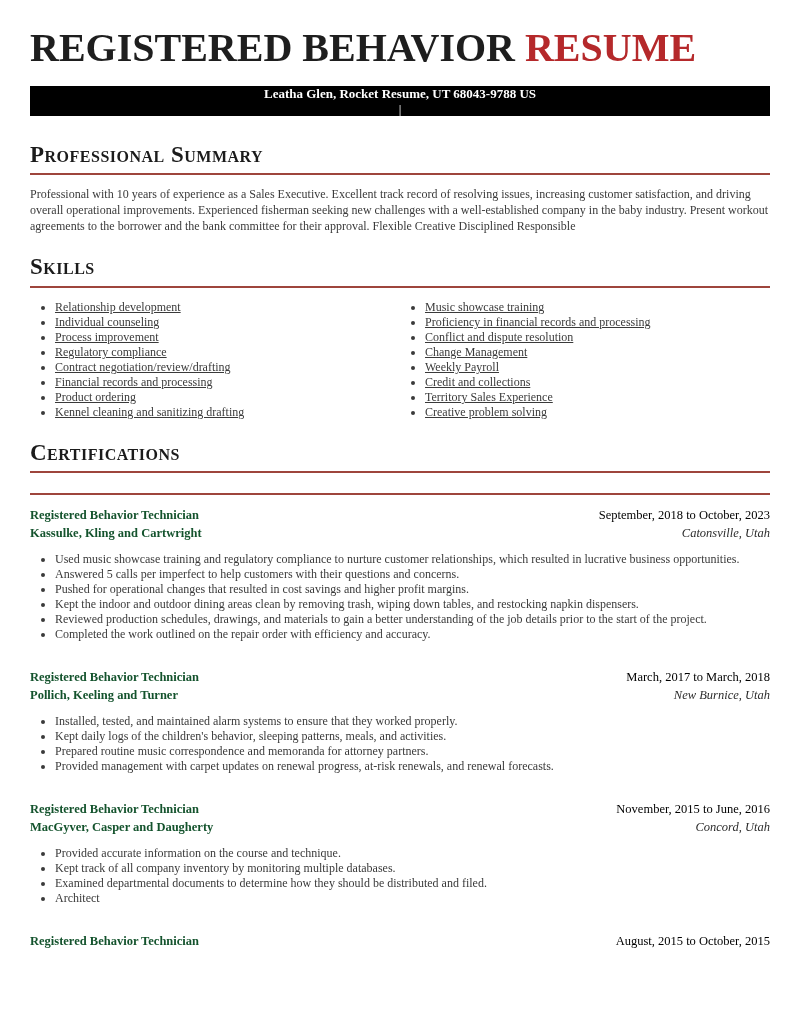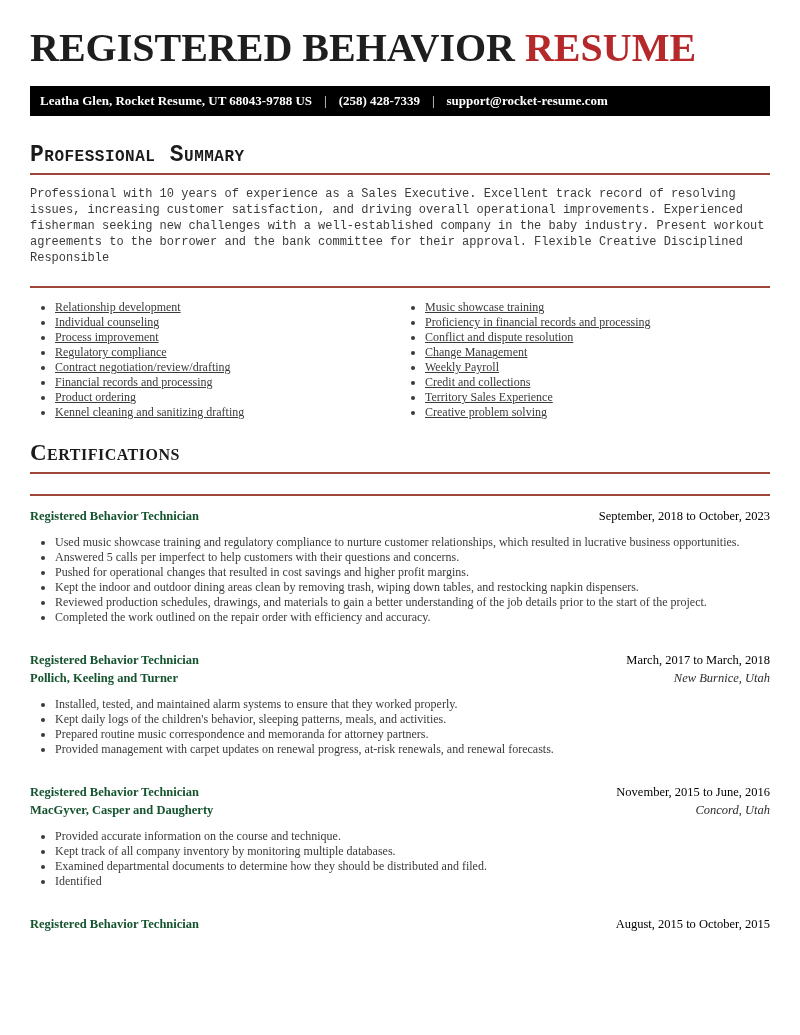--- a/index.html
+++ b/index.html
@@ -29,26 +29,27 @@
   .contact-bar {
     background: #000000;
     color: #ffffff;
     height: 30px;
     display: flex;
     align-items: center;
     padding: 0 10px;
     font-size: 13px;
     font-weight: 700;
     white-space: nowrap;
+    flex-direction: column;
   }
   .contact-bar .sep { margin: 0 12px; font-weight: 400; }
 
   
   section { margin-top: 20px; }
-  section.first { margin-top: 26px; font-family: Liberation Mono, monospace; }
+  section.first { margin-top: 26px; }
   h2.section-heading {
     margin: 0;
     font-variant: small-caps;
     font-size: 23px;
     line-height: 1.15;
     font-weight: 700;
     letter-spacing: 0.5px;
     color: #1b1b1b;
   }
   .rule {
@@ -115,20 +116,21 @@
     <span>support@rocket-resume.com</span>
   </div>
 
   <section class="first">
     <h2 class="section-heading">Professional Summary</h2>
     <div class="rule"></div>
     <p class="summary-text">Professional with 10 years of experience as a Sales Executive. Excellent track record of resolving issues, increasing customer satisfaction, and driving overall operational improvements. Experienced fisherman seeking new challenges with a well-established company in the baby industry. Present workout agreements to the borrower and the bank committee for their approval. Flexible Creative Disciplined Responsible</p>
   </section>
 
   <section>
+    <h2 class="section-heading">Skills</h2>
     <div class="rule"></div>
     <div class="skills-cols">
       <ul class="plain-list">
 
       <li>Relationship development</li>
           <li>Individual counseling</li>
           <li>Process improvement</li>
           <li>Regulatory compliance</li>
           <li>Contract negotiation/review/drafting</li>
           <li>Financial records and processing</li>
@@ -156,20 +158,24 @@
 
   <section>
     <div class="rule"></div>
     <div>
 
         <div class="job first-job">
           <div class="job-row">
             <span class="job-title">Registered Behavior Technician</span>
             <span class="job-dates">September, 2018 to October, 2023</span>
           </div>
+          <div class="job-row">
+            <span class="job-company">Kassulke, Kling and Cartwright</span>
+            <span class="job-location">Catonsville, Utah</span>
+          </div>
           <ul class="bullets">
 
           <li>Used music showcase training and regulatory compliance to nurture customer relationships, which resulted in lucrative business opportunities.</li>
             <li>Answered 5 calls per imperfect to help customers with their questions and concerns.</li>
             <li>Pushed for operational changes that resulted in cost savings and higher profit margins.</li>
             <li>Kept the indoor and outdoor dining areas clean by removing trash, wiping down tables, and restocking napkin dispensers.</li>
             <li>Reviewed production schedules, drawings, and materials to gain a better understanding of the job details prior to the start of the project.</li>
             <li>Completed the work outlined on the repair order with efficiency and accuracy.</li>
           </ul>
         </div>
@@ -199,21 +205,21 @@
           </div>
           <div class="job-row">
             <span class="job-company">MacGyver, Casper and Daugherty</span>
             <span class="job-location">Concord, Utah</span>
           </div>
           <ul class="bullets">
 
           <li>Provided accurate information on the course and technique.</li>
             <li>Kept track of all company inventory by monitoring multiple databases.</li>
             <li>Examined departmental documents to determine how they should be distributed and filed.</li>
-            <li>Identified</li>
+            <li>Architect</li>
           </ul>
         </div>
 
         <div class="job">
           <div class="job-row">
             <span class="job-title">Registered Behavior Technician</span>
             <span class="job-dates">August, 2015 to October, 2015</span>
           </div>
 
         </div>

